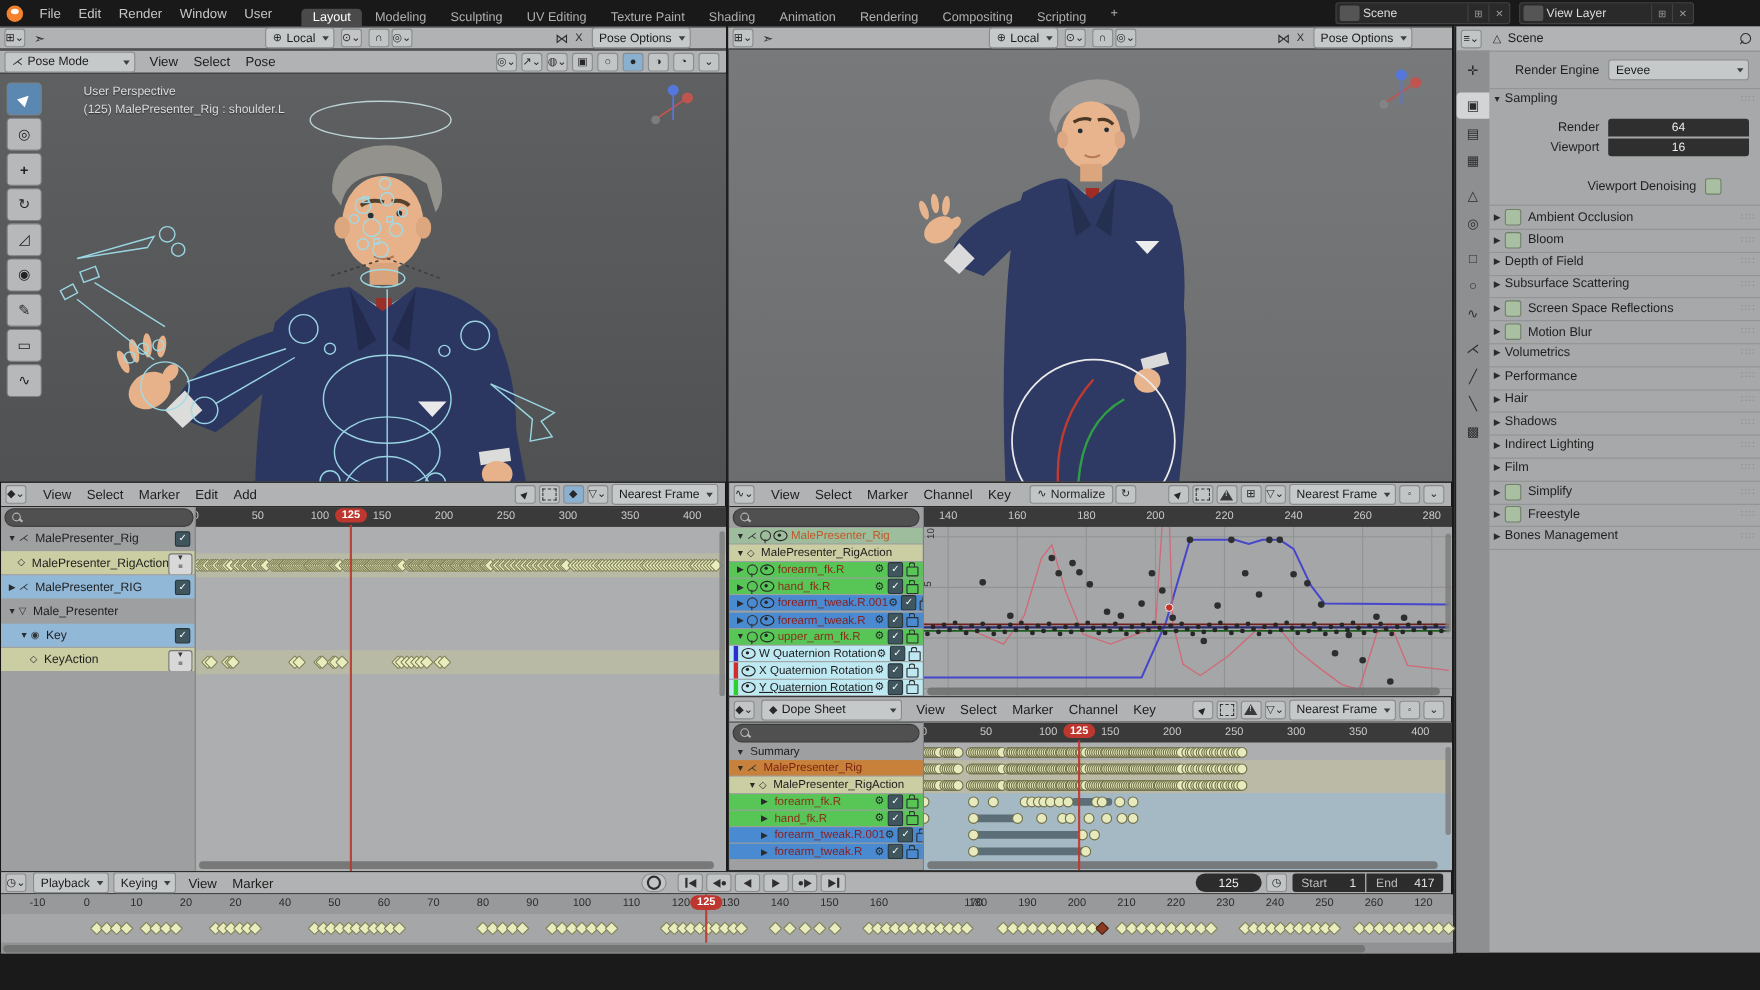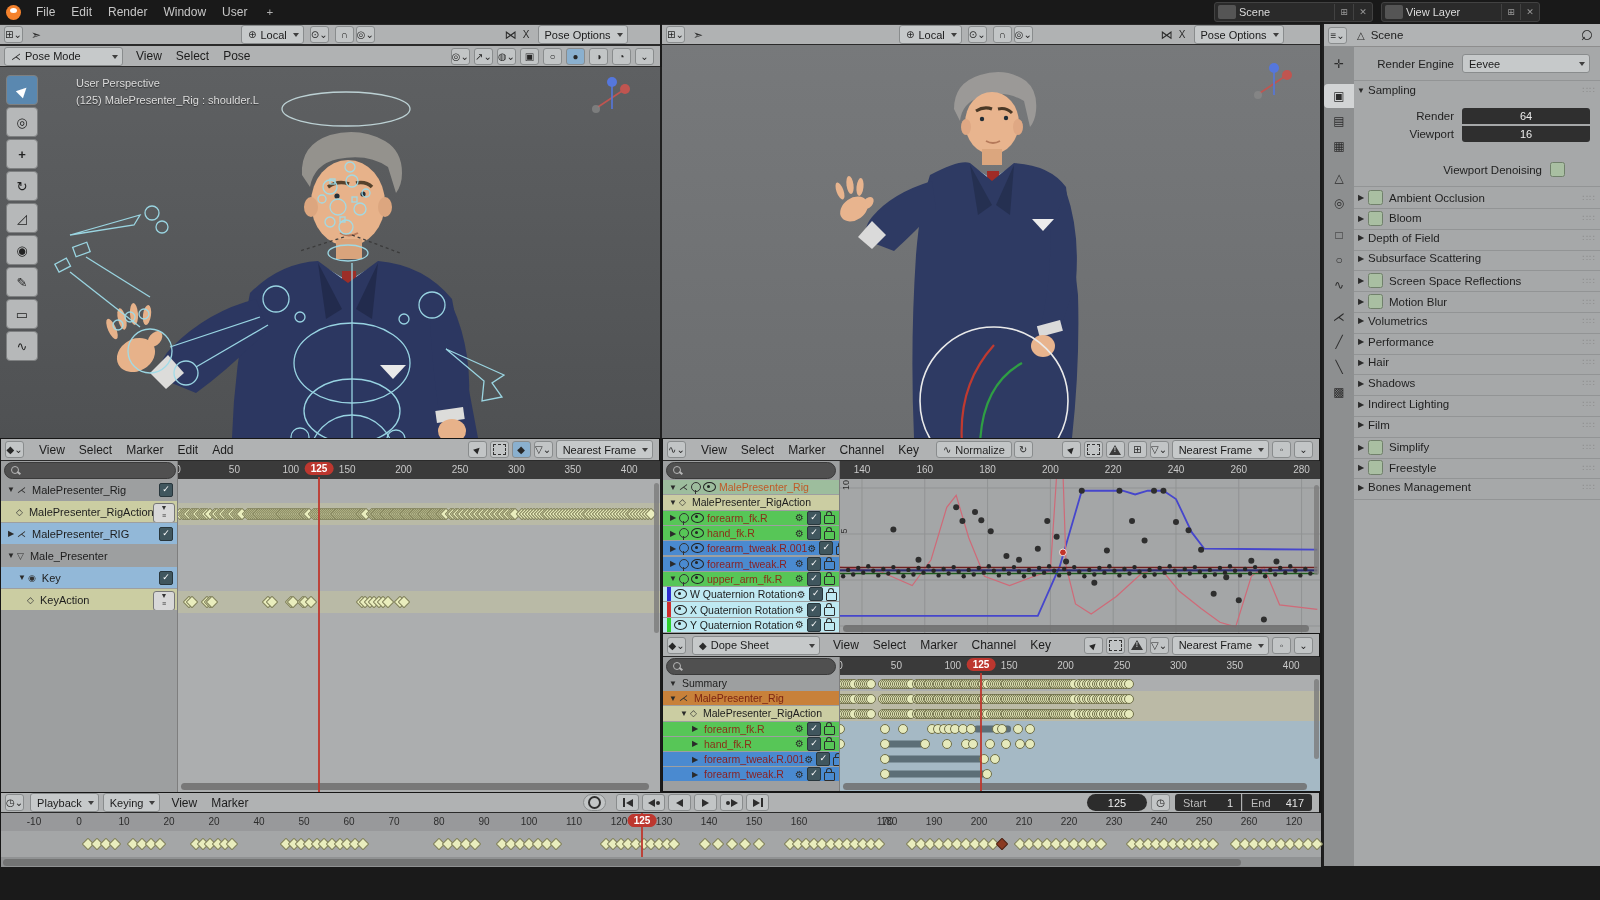--- a/index.html
+++ b/index.html
@@ -107,20 +107,32 @@
 <div id="stage">
 
   <div id="topbar">
     <div class="logo"></div>
     <div id="tb-menus" style="display:flex;">
         <div class="tb-menu">File</div>
         <div class="tb-menu">Edit</div>
         <div class="tb-menu">Render</div>
         <div class="tb-menu">Window</div>
         <div class="tb-menu">User</div>
+      </div>
+    <div id="tb-tabs" style="display:flex;margin-left:18px;align-items:flex-end;height:24px;">
+        <div class="tab active">Layout</div>
+        <div class="tab">Modeling</div>
+        <div class="tab">Sculpting</div>
+        <div class="tab">UV Editing</div>
+        <div class="tab">Texture Paint</div>
+        <div class="tab">Shading</div>
+        <div class="tab">Animation</div>
+        <div class="tab">Rendering</div>
+        <div class="tab">Compositing</div>
+        <div class="tab">Scripting</div>
       </div>
     <div class="tab">+</div>
     <div class="selwrap">
       <div class="selector">
         <div class="sicon"></div>
         <div class="stext">Scene</div>
         <div class="sbtn">⊞</div>
         <div class="sbtn">✕</div>
       </div>
       <div class="selector">
@@ -955,21 +967,21 @@
             <div class="chlbl" style="margin-left: 3px;">X Quaternion Rotation</div>
             <div class="modgrp">
               <div class="glyph">⚙</div>
               <div class="chk">✓</div>
               <div class="i-lock"></div>
             </div>
           </div>
           <div class="chan ch-cyan sm" style="top: 137.7px; width: 176px; height: 14.3px; padding-left: 4px;">
             <div class="swatch" style="background: rgb(45, 208, 45);"></div>
             <div class="i-eye"></div>
-            <div class="chlbl" style="margin-left: 3px;">Y Quaternion Rotation</div>
+            <div class="chlbl" style="margin-left: 3px; text-decoration: underline;">Y Quaternion Rotation</div>
             <div class="modgrp">
               <div class="glyph">⚙</div>
               <div class="chk">✓</div>
               <div class="i-lock"></div>
             </div>
           </div>
         </div>
       <div id="g-plot" style="position:absolute;left:176px;top:0;width:480px;height:172px;background:#a4a6a7;border-left:1px solid #7e7e7e;overflow:hidden;">
         <div class="ruler" id="g-ruler" style="left:0;top:0;width:480px;height:18px;">
             <div class="tick" style="left: 21.98px;">140</div>

